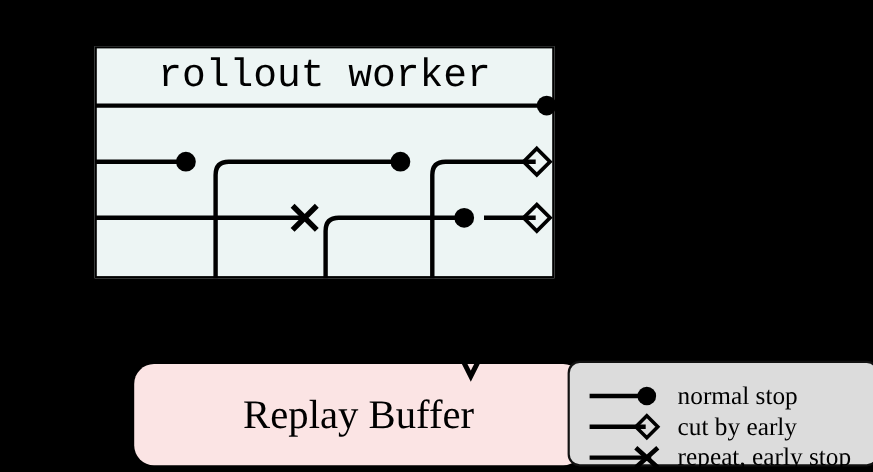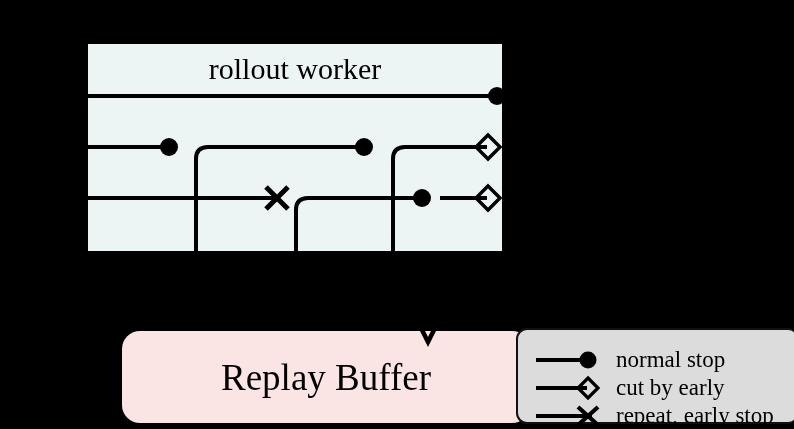--- a/index.html
+++ b/index.html
@@ -6,21 +6,21 @@
   body{
     width:794px;height:429px;position:relative;overflow:hidden;
     font-family:"Liberation Serif","DejaVu Serif",serif;
   }
   .rollout-box{
     position:absolute;left:86px;top:42px;width:418px;height:211px;
     background:#edf5f4;border:2px solid #000;box-sizing:border-box;z-index:1;
   }
   .rollout-title{
     position:absolute;left:86px;top:44px;width:418px;height:50px;line-height:50px;
-    text-align:center;font-size:30px;color:#000;z-index:2;
+    text-align:center;font-size:36px;color:#000;z-index:2;font-family:Liberation Mono, monospace;
   }
   .overlay{position:absolute;left:0;top:0;z-index:5;pointer-events:none;}
   .replay-box{
     position:absolute;left:122px;top:331px;width:408px;height:92px;
     background:#fbe4e4;border-radius:18px;z-index:3;
     display:flex;align-items:center;justify-content:center;
     font-size:37px;color:#000;
   }
   .legend-box{
     position:absolute;left:516px;top:328px;width:283px;height:96px;

